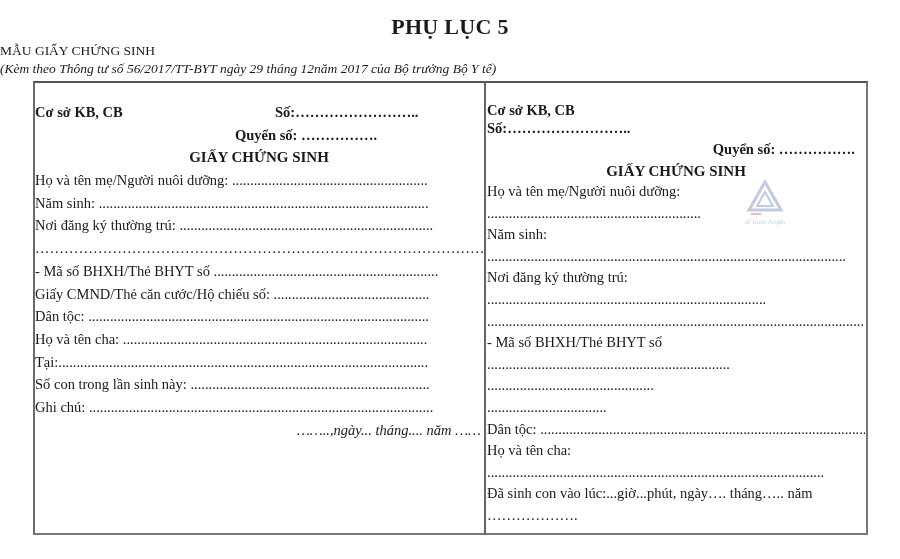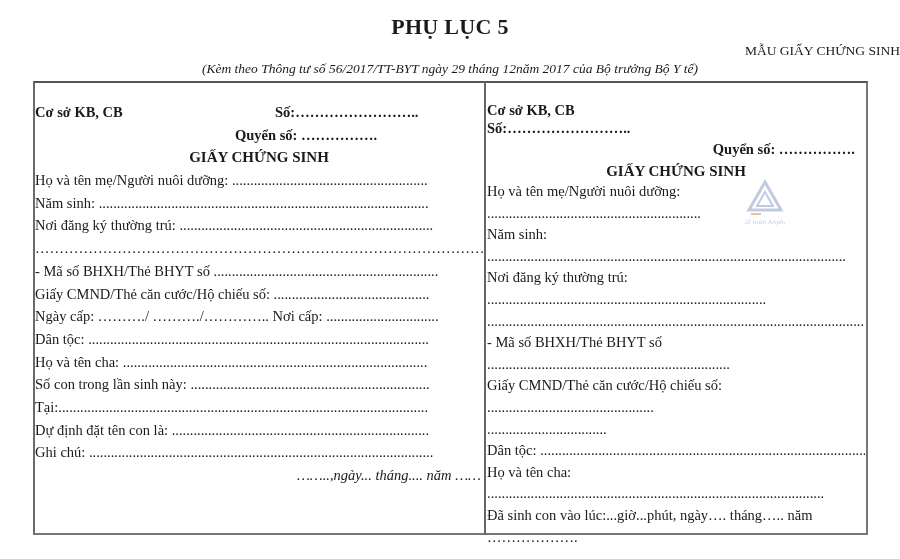--- a/index.html
+++ b/index.html
@@ -1,21 +1,21 @@
 <!DOCTYPE html>
 <html><head>
 <meta charset="utf-8">
 <style>
   html, body { margin:0; padding:0; background:#ffffff; }
   body { width:900px; height:559px; position:relative; overflow:hidden;
          font-family:"Liberation Serif", "DejaVu Serif", serif; color:#1a1a1a; }
   .title { position:absolute; left:0; width:900px; text-align:center; top:14px;
            font-size:22px; font-weight:bold; letter-spacing:0.3px; }
-  .subtitle { position:absolute; left:0; width:900px; text-align:right; top:43px; font-size:13.5px; }
-  .note { position:absolute; left:0; width:900px; text-align:center; top:61px; font-size:13.5px; font-style:italic; }
+  .subtitle { position:absolute; left:0; width:900px; text-align:left; top:43px; font-size:13.5px; }
+  .note { position:absolute; left:0; width:900px; top:61px; font-size:13.5px; font-style:italic; }
   .frame { position:absolute; left:33px; top:81px; width:835px; height:454px;
            border-top:2px solid #555; border-left:2px solid #6a6a6a; border-right:2px solid #777; border-bottom:2px solid #777;
            box-sizing:border-box; }
   .divider { position:absolute; left:484px; top:81px; width:2px; height:454px; background:#666; }
   .col { position:absolute; top:101px; font-size:14.5px; line-height:22.7px; white-space:nowrap; }
   .col.left { left:35px; width:448px; }
   .col.right { left:487px; width:378px; }
   .line { height:22.7px; overflow:hidden; }
   .b { font-weight:bold; }
   .center { text-align:center; }
@@ -42,45 +42,42 @@
     <span class="b so-right">Số:……………………..</span>
   </div>
   <div class="line b" style="padding-left:200px;">Quyển số: …………….</div>
   <div class="line hdr center">GIẤY CHỨNG SINH</div>
   <div class="line">Họ và tên mẹ/Người nuôi dưỡng: ......................................................</div>
   <div class="line">Năm sinh: ...........................................................................................</div>
   <div class="line">Nơi đăng ký thường trú: ......................................................................</div>
   <div class="line">…………………………………………………………………………………</div>
   <div class="line">- Mã số BHXH/Thẻ BHYT số ..............................................................</div>
   <div class="line">Giấy CMND/Thẻ căn cước/Hộ chiếu số: ...........................................</div>
-  <div class="line">Ngày cấp: ………./ ………./………….. Nơi cấp: ...............................</div>
   <div class="line">Dân tộc: ..............................................................................................</div>
   <div class="line">Họ và tên cha: ....................................................................................</div>
+  <div class="line">Tại:......................................................................................................</div>
   <div class="line">Số con trong lần sinh này: ..................................................................</div>
-  <div class="line">Tại:......................................................................................................</div>
-  <div class="line">Dự định đặt tên con là: .......................................................................</div>
   <div class="line">Ghi chú: ...............................................................................................</div>
   <div class="line it rightal" style="padding-right:2px;">……..,ngày... tháng.... năm ……</div>
 </div>
 
 <div class="col right">
   <div class="line b" style="height:18px;line-height:18px;">Cơ sở KB, CB</div>
   <div class="line b" style="height:18px;line-height:18px;">Số:……………………..</div>
   <div class="line b rightal" style="padding-right:10px;height:24px;line-height:24px;">Quyển số: …………….</div>
   <div class="line hdr center" style="height:20px;line-height:20px;">GIẤY CHỨNG SINH</div>
   <div class="line">Họ và tên mẹ/Người nuôi dưỡng:</div>
   <div class="line">...........................................................</div>
   <div class="line">Năm sinh:</div>
   <div class="line">...................................................................................................</div>
   <div class="line">Nơi đăng ký thường trú:</div>
   <div class="line">.............................................................................</div>
   <div class="line">.....................................................................................................................</div>
   <div class="line">- Mã số BHXH/Thẻ BHYT số</div>
   <div class="line">...................................................................</div>
-  <div class="line">Giấy CMND/Thẻ căn cước/Hộ chiếu số:</div>
   <div class="line">..............................................</div>
   <div class="line">.................................</div>
   <div class="line">Dân tộc: ......................................................................................................</div>
   <div class="line">Họ và tên cha:</div>
   <div class="line">.............................................................................................</div>
   <div class="line">Đã sinh con vào lúc:...giờ...phút, ngày…. tháng….. năm</div>
   <div class="line">……………….</div>
 </div>
 
 <div class="logo">

